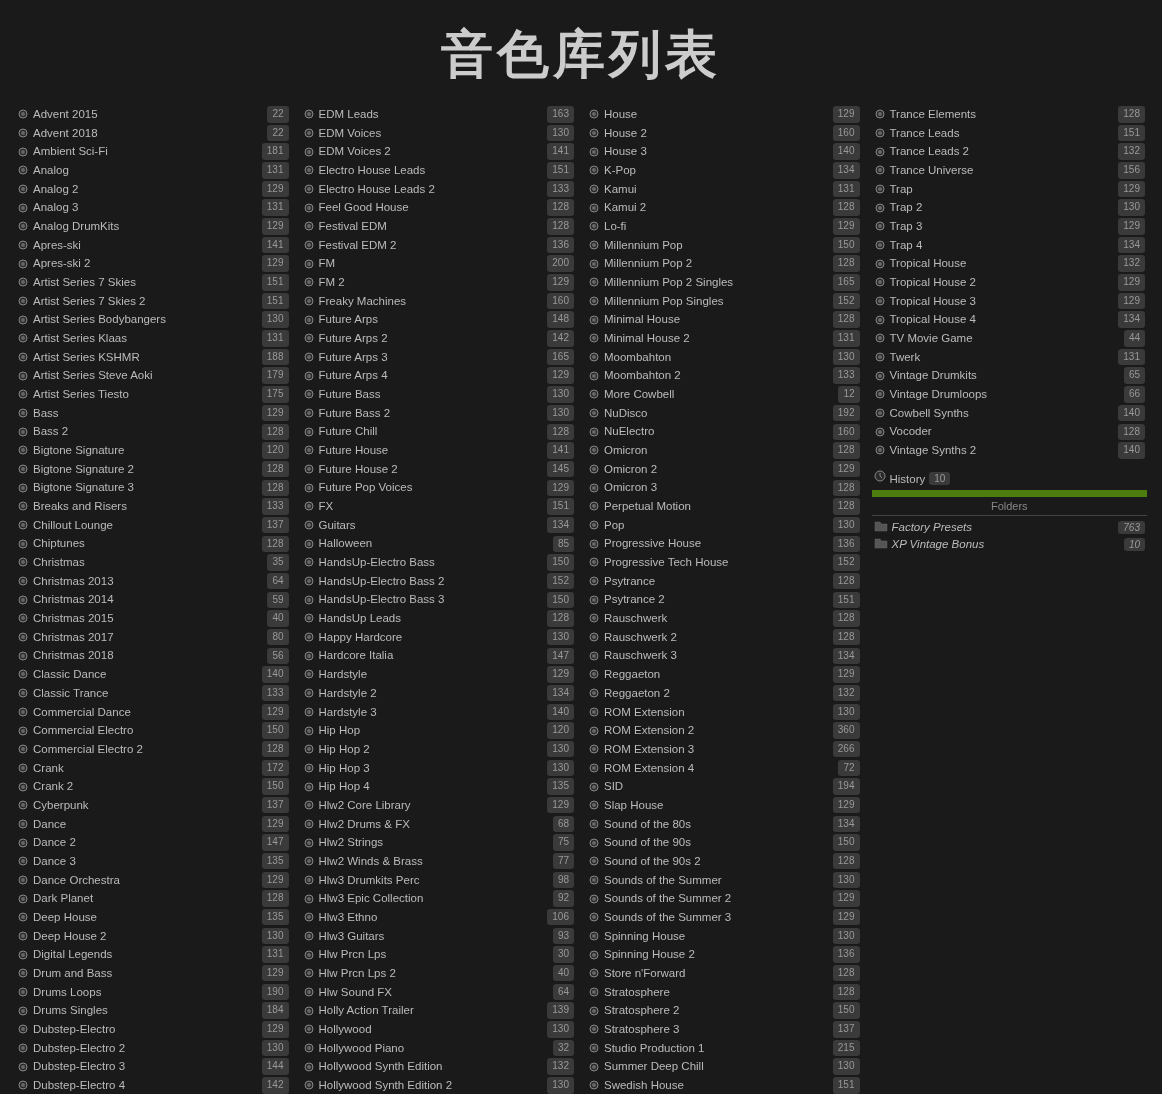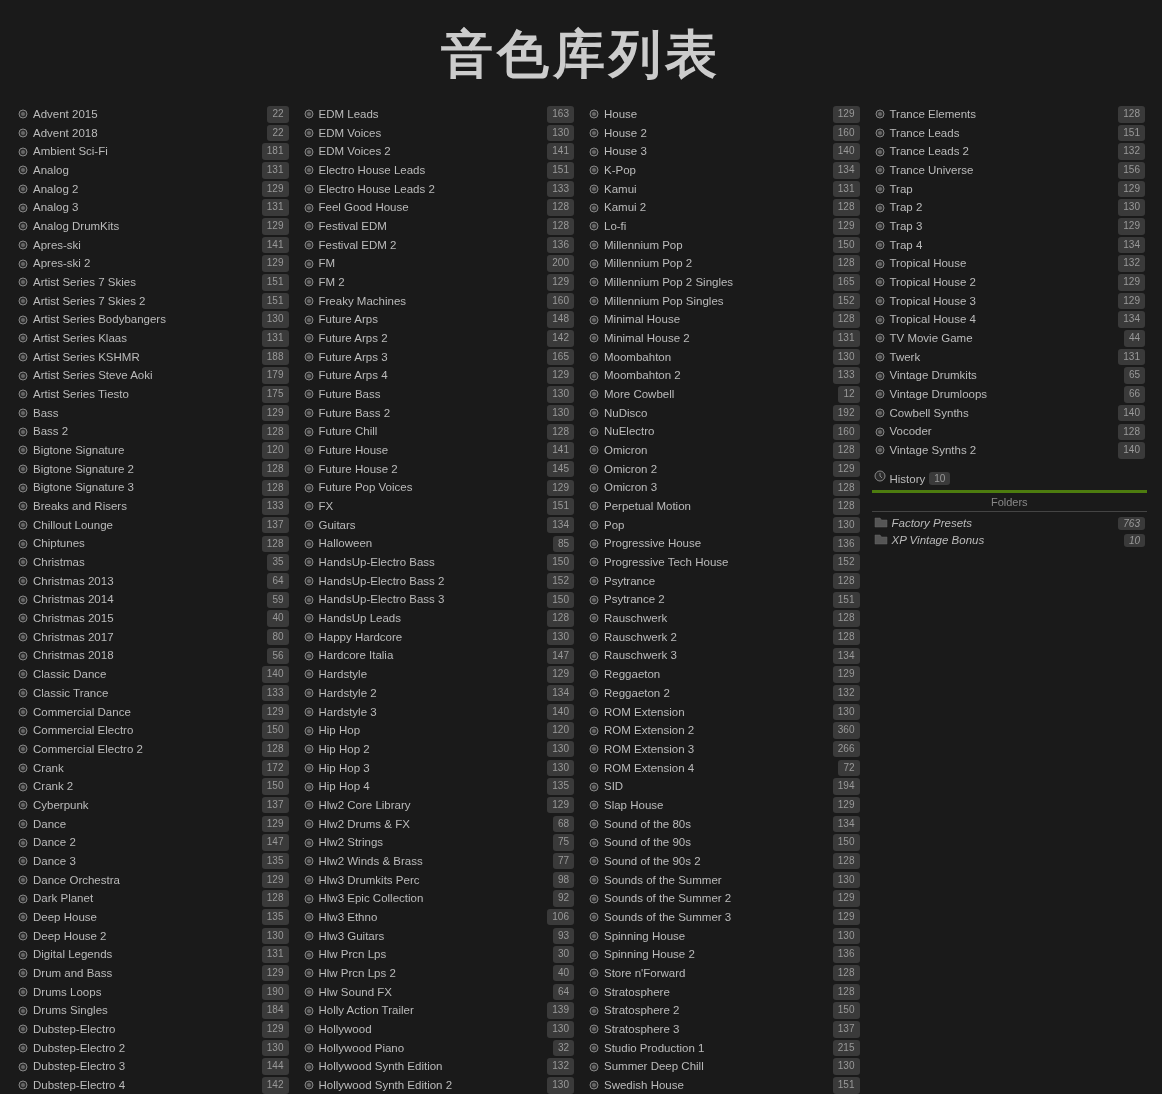--- a/index.html
+++ b/index.html
@@ -76,21 +76,21 @@
     }
     .history-label {
       color: #bbbbbb;
       font-size: 11.5px;
     }
     .folders-label {
       text-align: center;
       color: #888888;
       font-size: 11px;
       padding: 3px 0;
-      border-top: 3px solid #4d7c0f;
+      border-top: 7px solid #4d7c0f;
       border-bottom: 1px solid #444;
       margin: 3px 0;
     }
     .folder-item {
       display: flex;
       justify-content: space-between;
       align-items: center;
       padding: 1px 2px;
       font-style: italic;
     }

